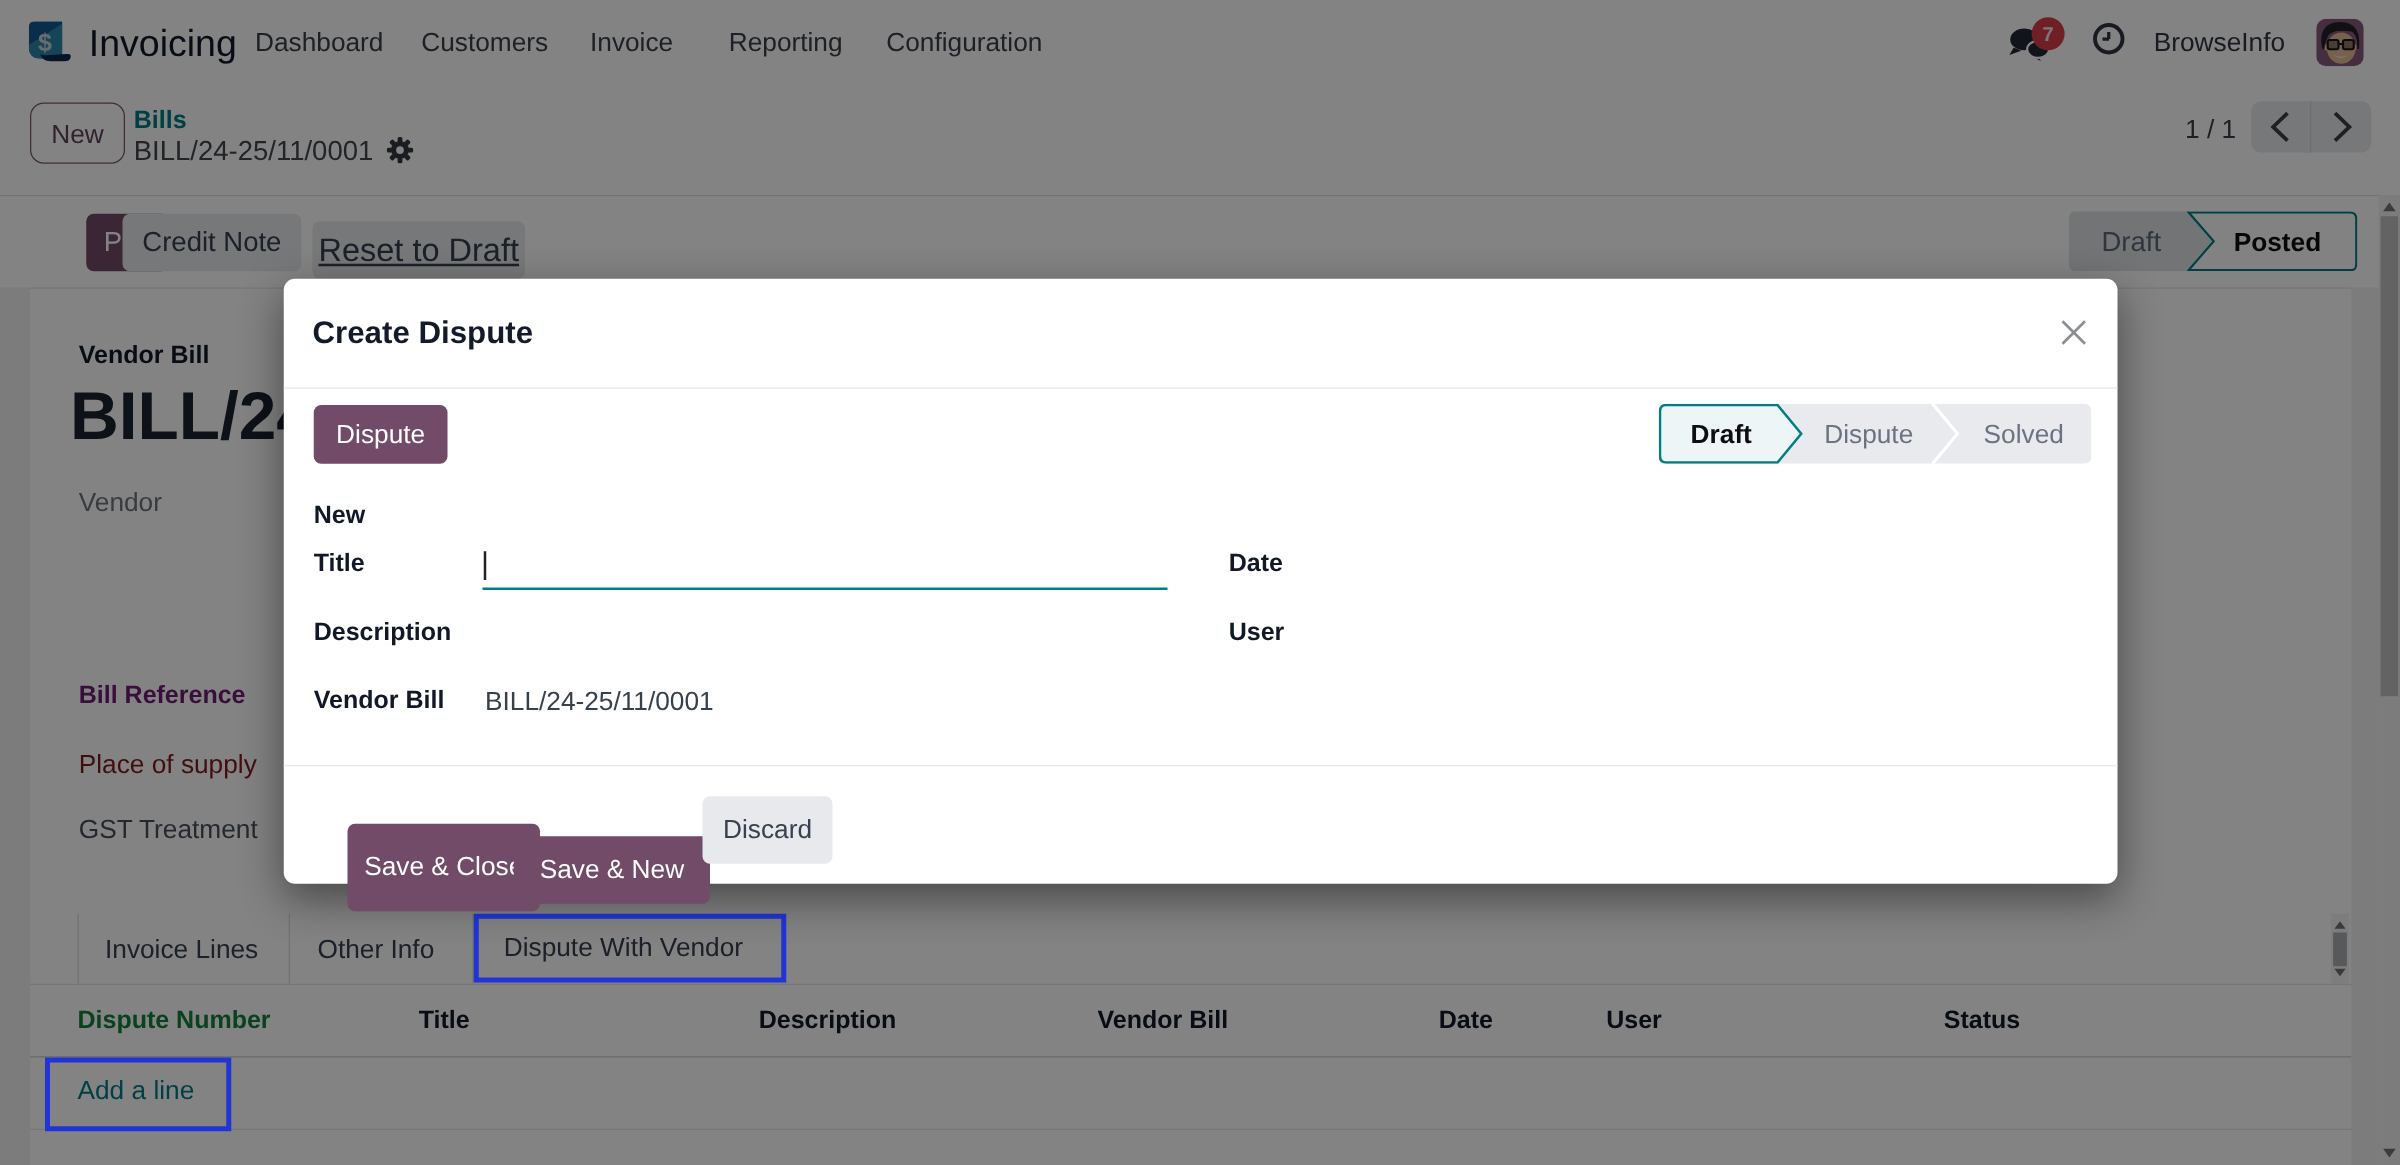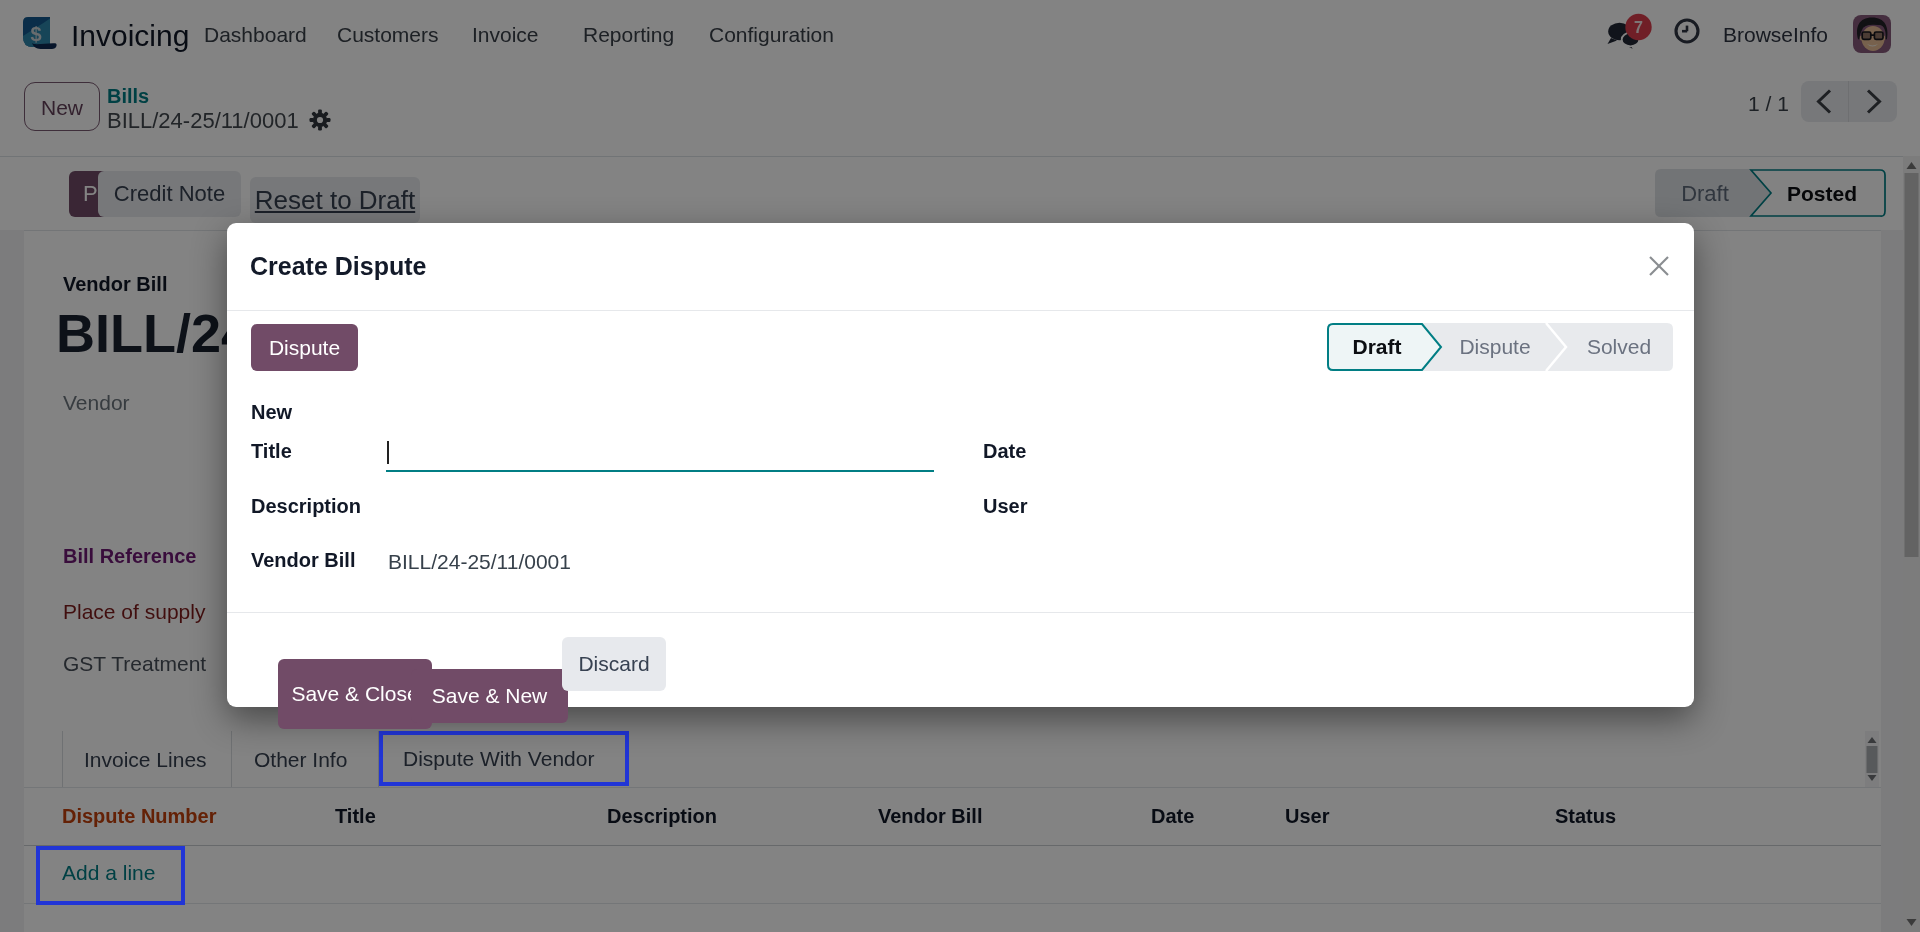--- a/index.html
+++ b/index.html
@@ -136,21 +136,21 @@
 <div class="txt" style="left:403px;top:748px;font-size:21px;color:#374151">Dispute With Vendor</div>
 <div class="hline" style="left:24px;top:787px;width:1857px;"></div>
 
 <div class="abs" style="left:1865px;top:731px;width:14px;height:56px;background:#f3f4f5;"></div>
 <svg class="abs" style="left:1865px;top:731px" width="14" height="56" viewBox="0 0 14 56">
   <path d="M7,6 L11.5,12 L2.5,12 Z" fill="#6f7276"></path>
   <rect x="1.5" y="15" width="11" height="27" fill="#a9adb2"></rect>
   <path d="M7,50 L11.5,44 L2.5,44 Z" fill="#6f7276"></path>
 </svg>
 
-<div class="txt" style="left:62px;top:806px;font-size:20px;font-weight:700;color:#c2410c">Dispute Number</div>
+<div class="txt" style="left:62px;top:806px;font-size:20px;font-weight:700;color:#15803d">Dispute Number</div>
 <div class="txt" style="left:335px;top:806px;font-size:20px;font-weight:700;color:#111827">Title</div>
 <div class="txt" style="left:607px;top:806px;font-size:20px;font-weight:700;color:#111827">Description</div>
 <div class="txt" style="left:878px;top:806px;font-size:20px;font-weight:700;color:#111827">Vendor Bill</div>
 <div class="txt" style="left:1151px;top:806px;font-size:20px;font-weight:700;color:#111827">Date</div>
 <div class="txt" style="left:1285px;top:806px;font-size:20px;font-weight:700;color:#111827">User</div>
 <div class="txt" style="left:1555px;top:806px;font-size:20px;font-weight:700;color:#111827">Status</div>
 <div class="hline" style="left:24px;top:845px;width:1857px;background:#c9ccd1;"></div>
 <div class="txt" style="left:62px;top:862px;font-size:21px;color:#017e84">Add a line</div>
 <div class="hline" style="left:24px;top:903px;width:1857px;"></div>
 

